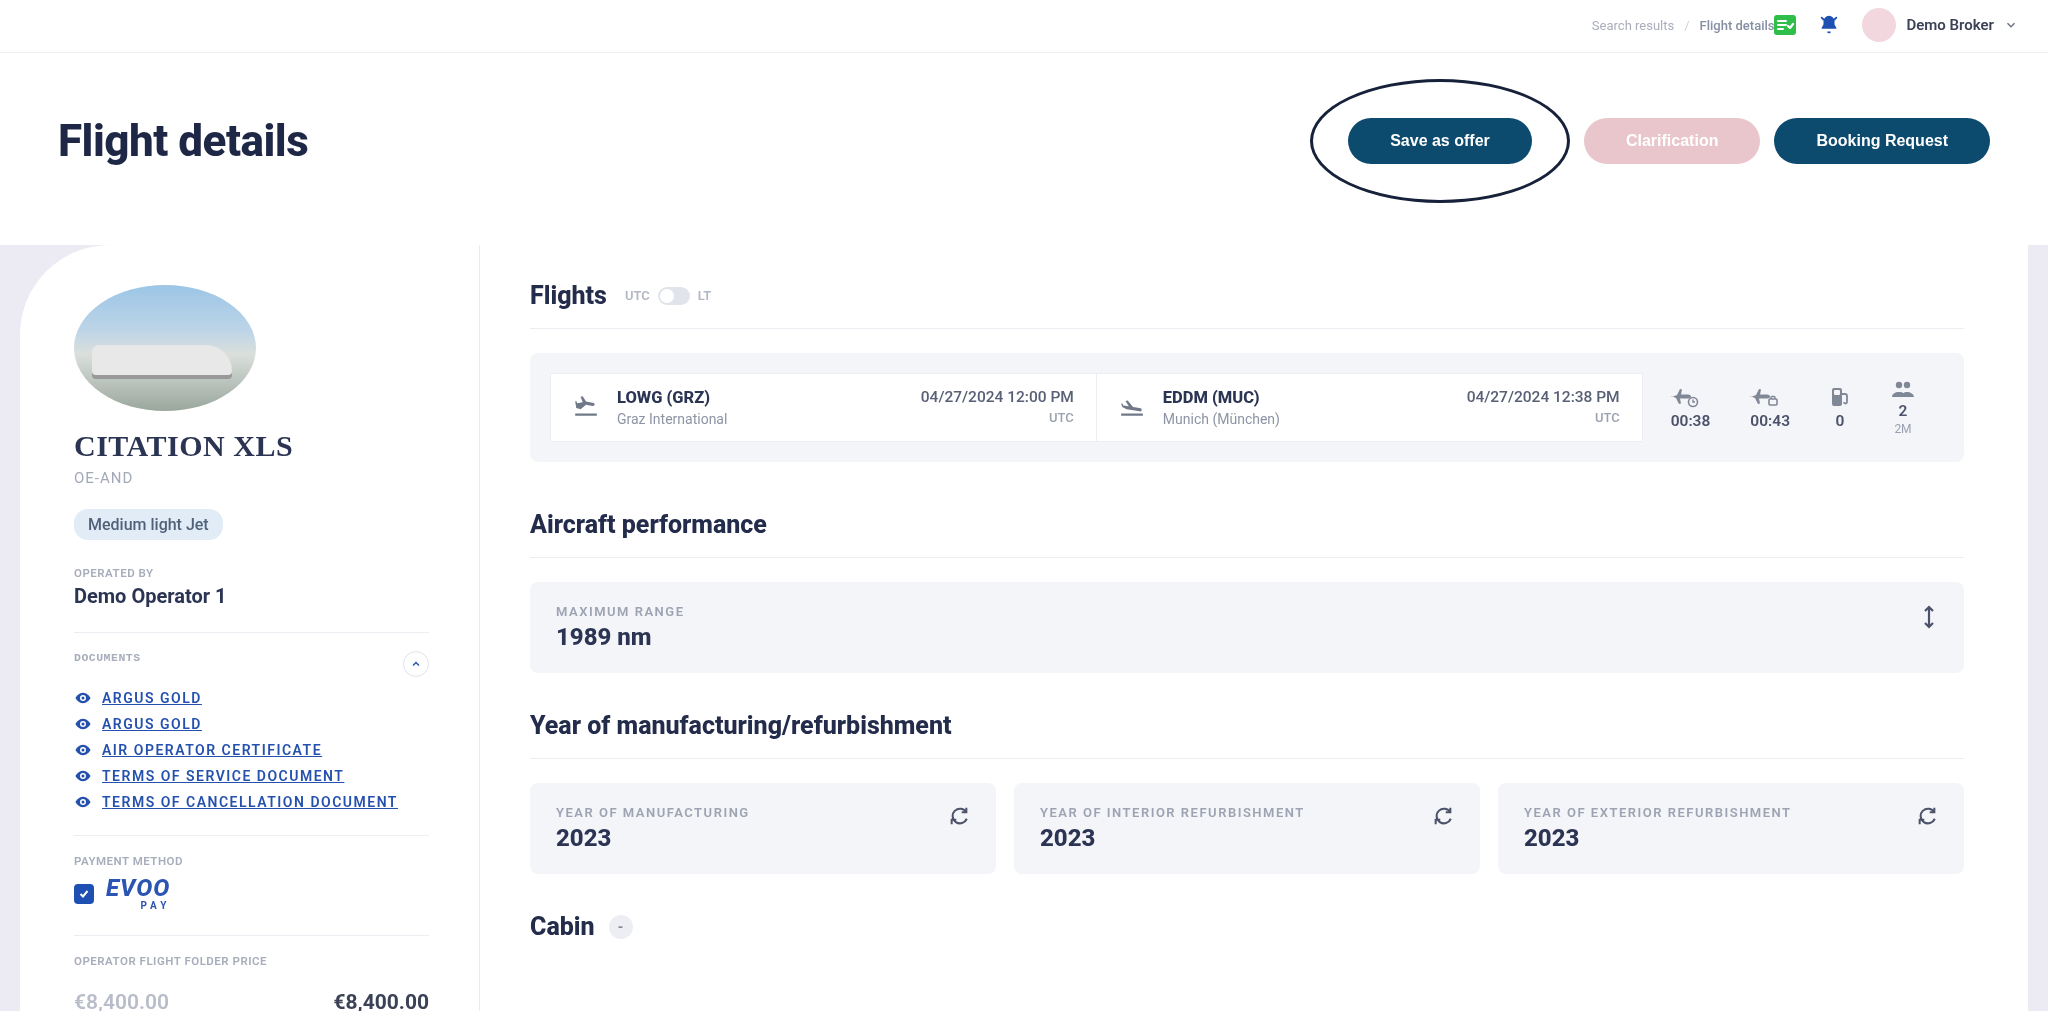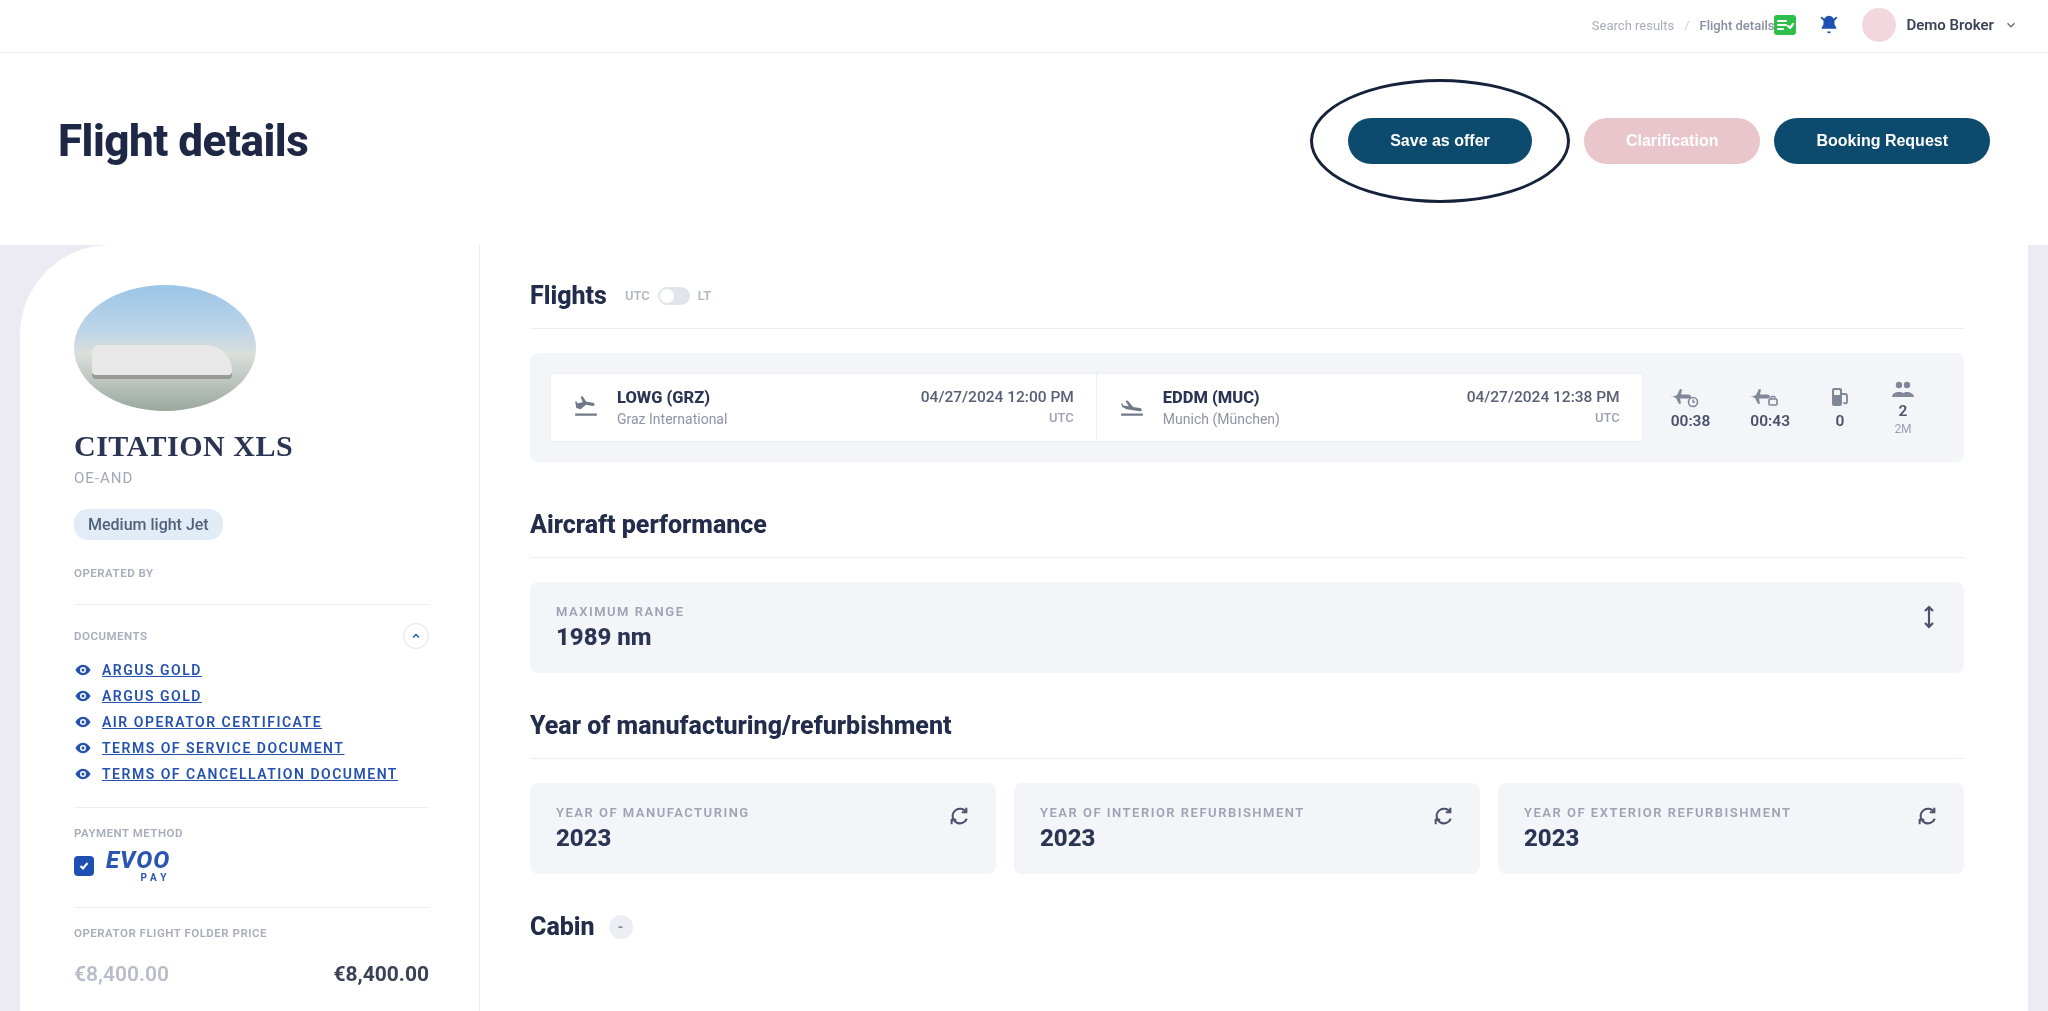--- a/index.html
+++ b/index.html
@@ -79,21 +79,21 @@
   .ac-reg { color:#a3a9b8; font-size: 15px; letter-spacing:1px; margin-bottom: 22px; }
   .chip {
     display:inline-block; background:#e2ecf6; color:#50617a; font-size:16px;
     padding:6px 14px; border-radius: 14px; font-weight:500;
   }
   .small-label { color:#a7adbb; font-size:11.5px; letter-spacing:0.5px; text-transform:uppercase; font-weight:600; }
   .operator-block { margin-top:26px; }
   .operator-name { font-size:20px; font-weight:700; color:#2b3453; margin-top:4px; }
 
   .section-sep { border-top:1px solid #eceef3; margin-top:24px; }
-  .docs-header { display:flex; align-items:center; justify-content:space-between; margin-top:18px; }
+  .docs-header { display:flex; justify-content:space-between; margin-top:18px;font-family:Liberation Mono, monospace; }
   .docs-toggle { width:26px; height:26px; border:1px solid #dfe3ec; border-radius:50%; display:flex; align-items:center; justify-content:center; color:#2b55b3; }
   .doc-list { margin-top:12px; display:flex; flex-direction:column; gap:8px; }
   .doc-item { display:flex; align-items:center; gap:10px; color:#2451ae; font-size:14px; letter-spacing:1.5px; font-weight:600; }
   .doc-item .eye { width:18px; height:18px; }
 
   .payment-block { margin-top:18px; }
   .payrow { display:flex; align-items:center; gap:12px; margin-top:10px; }
   .chk { width:20px; height:20px; border-radius:4px; background:#1e4fb2; display:flex; align-items:center; justify-content:center; color:#fff; font-size:13px; }
   .voopay-logo { font-style: italic; font-weight:800; font-size:24px; color:#2b55b3; letter-spacing:1px; line-height:0.9; }
   .voopay-sub { font-size:10px; color:#2b55b3; letter-spacing:4px; text-align:right; font-weight:700; }
@@ -198,20 +198,21 @@
   <div class="panel">
 
     <aside class="sidebar">
       <div class="aircraft-img"></div>
       <div class="ac-title">CITATION XLS</div>
       <div class="ac-reg">OE-AND</div>
       <span class="chip">Medium light Jet</span>
 
       <div class="operator-block">
         <div class="small-label">OPERATED BY</div>
+        <div class="operator-name">Demo Operator 1</div>
       </div>
 
       <div class="section-sep"></div>
       <div class="docs-header">
         <span class="small-label">DOCUMENTS</span>
         <span class="docs-toggle">
           <svg width="12" height="12" viewBox="0 0 24 24" fill="none" stroke="#2b55b3" stroke-width="3">
               <path d="M6 15l6-6 6 6"></path>
             </svg>
         </span>

